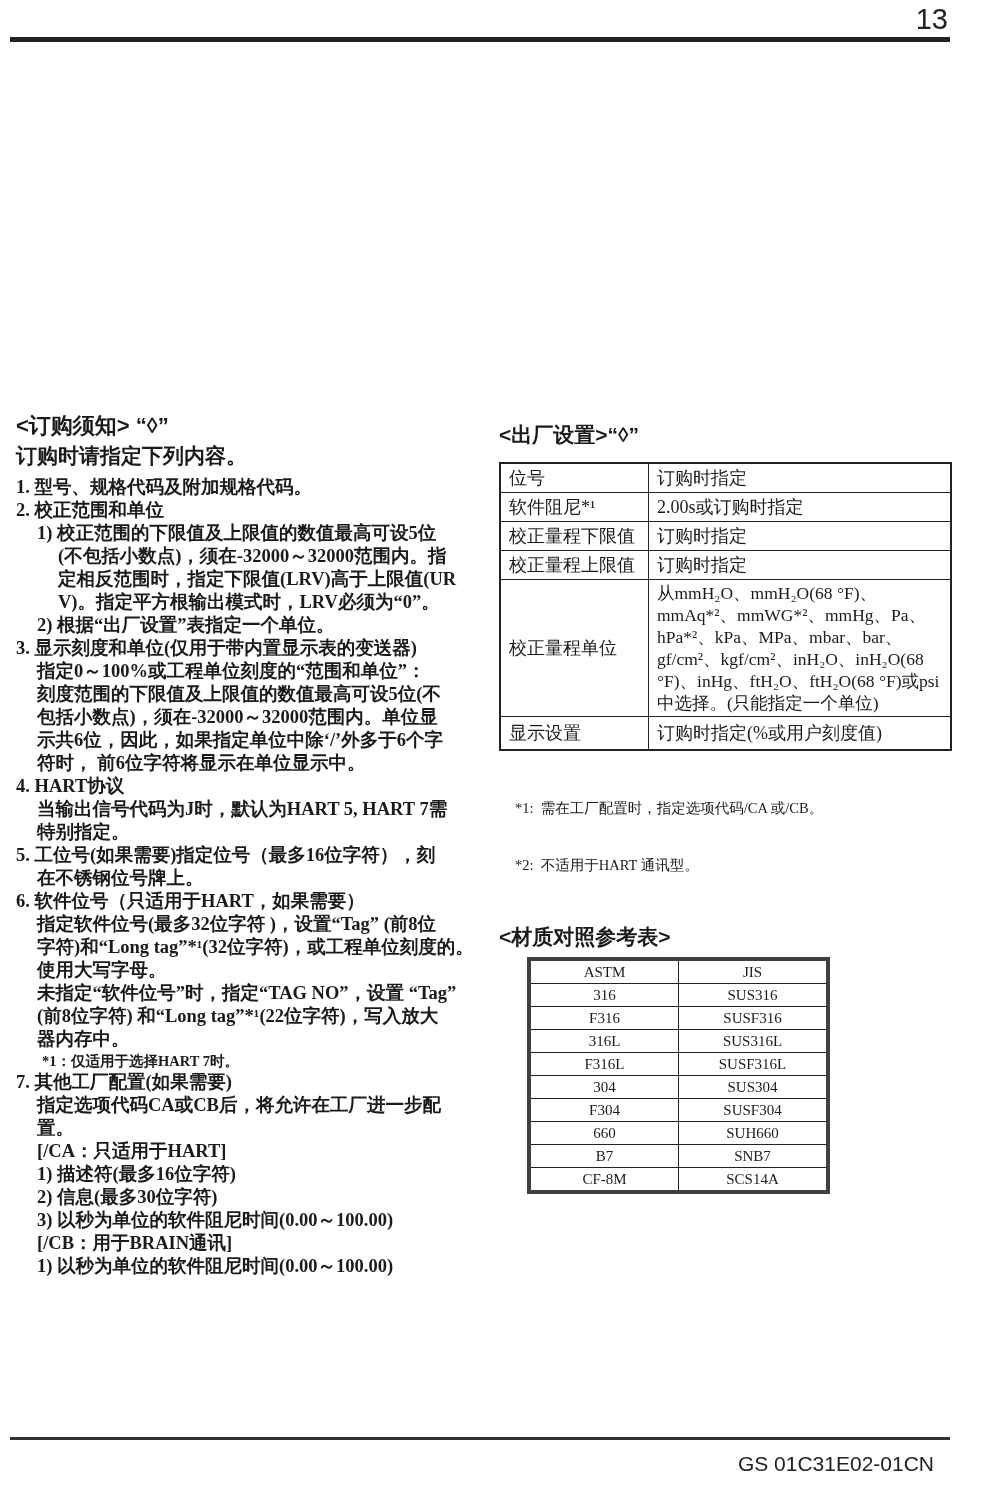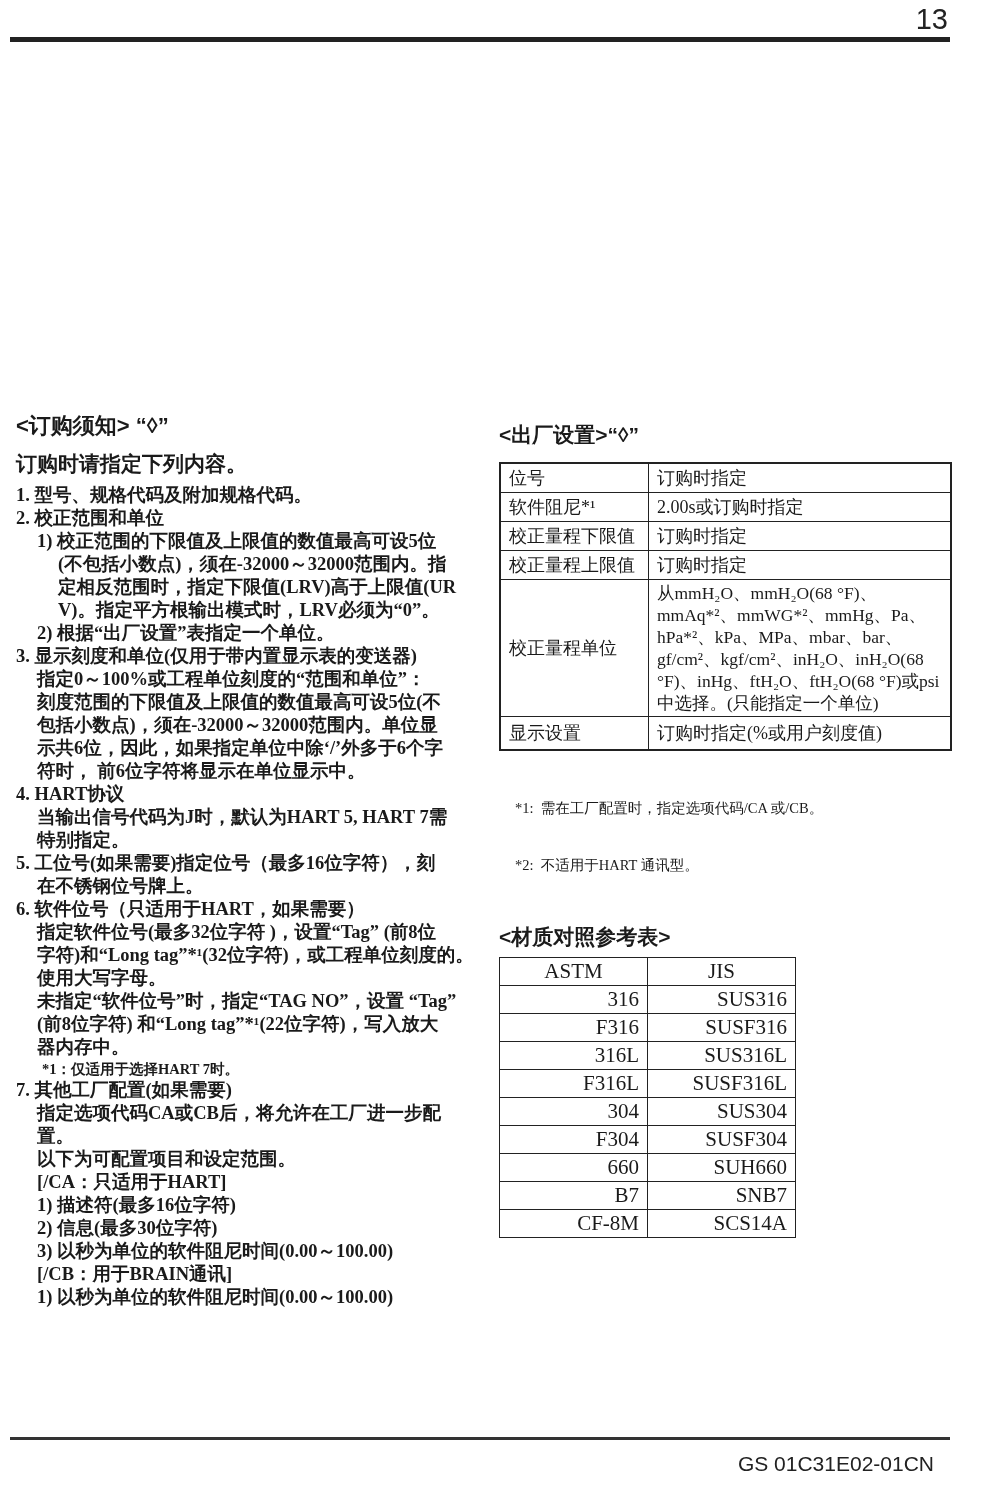--- a/index.html
+++ b/index.html
@@ -11,21 +11,21 @@
   .top-num {
     position:absolute; top:3px; right:52px;
     font-family:"Liberation Sans", sans-serif;
     font-size:29px; color:#222;
   }
   .rule-top { position:absolute; left:10px; top:37px; width:940px; height:5px; background:#222; }
 
   
   .col-left { position:absolute; left:16px; top:413px; width:470px; }
   .h-main {
-    margin:0 0 12px 0; font-family:"Liberation Sans", sans-serif;
+    margin:0 0 4px 0; font-family:"Liberation Sans", sans-serif;
     font-size:22px; line-height:26px; font-weight:bold;
   }
   .h-sub {
     margin:0 0 8px 0; font-family:"Liberation Sans", sans-serif;
     font-size:21px; line-height:25px; font-weight:bold;
   }
   .ln { white-space:nowrap; font-size:18.5px; line-height:23px;font-weight:bold; }
   .i0 { padding-left:0; }
   .i1 { padding-left:21px; }
   .i2 { padding-left:42px; }
@@ -47,25 +47,25 @@
   td.v-tall { height:28px; }
   .fnotes {
     margin:10px 0 0 16px; font-size:14.5px; line-height:19px; white-space:pre;
   }
   .h-mat {
     margin:12px 0 8px 0; font-family:"Liberation Sans", sans-serif;
     font-size:21px; line-height:24px; font-weight:bold;
   }
   table.mat {
     border-collapse:collapse; width:262px;
-    border:1px solid #404040; font-size:21px; table-layout:fixed;
+    border:4px solid #404040; font-size:15px; table-layout:fixed;margin-left:28px;
   }
   table.mat th, table.mat td { border:1px solid #222; padding:1px 8px; height:20px; }
   table.mat th { font-weight:normal; text-align:center; width:131px; }
-  table.mat td { text-align:right; }
+  table.mat td { text-align:center; }
 
   
   .rule-bottom { position:absolute; left:10px; top:1437px; width:940px; height:3px; background:#333; }
   .doc-num {
     position:absolute; top:1452px; right:66px;
     font-family:"Liberation Sans", sans-serif; font-size:21px; color:#222;
   }
   .page-num-box {
     position:absolute; left:446px; top:1469px; width:66px; height:30px;
     background:#fca5a5; display:flex; align-items:center; justify-content:center;
@@ -105,21 +105,20 @@
     <div class="ln i1">指定软件位号(最多32位字符 )，设置“Tag” (前8位</div>
     <div class="ln i1">字符)和“Long tag”*¹(32位字符)，或工程单位刻度的。</div>
     <div class="ln i1">使用大写字母。</div>
     <div class="ln i1">未指定“软件位号”时，指定“TAG NO”，设置 “Tag”</div>
     <div class="ln i1">(前8位字符) 和“Long tag”*¹(22位字符)，写入放大</div>
     <div class="ln i1">器内存中。</div>
     <div class="ln sm">*1：仅适用于选择HART 7时。</div>
     <div class="ln i0">7. 其他工厂配置(如果需要)</div>
     <div class="ln i1">指定选项代码CA或CB后，将允许在工厂进一步配</div>
     <div class="ln i1">置。</div>
-    <div class="ln i1">以下为可配置项目和设定范围。</div>
     <div class="ln i1">[/CA：只适用于HART]</div>
     <div class="ln i1">1) 描述符(最多16位字符)</div>
     <div class="ln i1">2) 信息(最多30位字符)</div>
     <div class="ln i1">3) 以秒为单位的软件阻尼时间(0.00～100.00)</div>
     <div class="ln i1">[/CB：用于BRAIN通讯]</div>
     <div class="ln i1">1) 以秒为单位的软件阻尼时间(0.00～100.00)</div>
   </section>
 
   <section class="col-right">
     <h2 class="h-right">&lt;出厂设置&gt;“◊”</h2>

